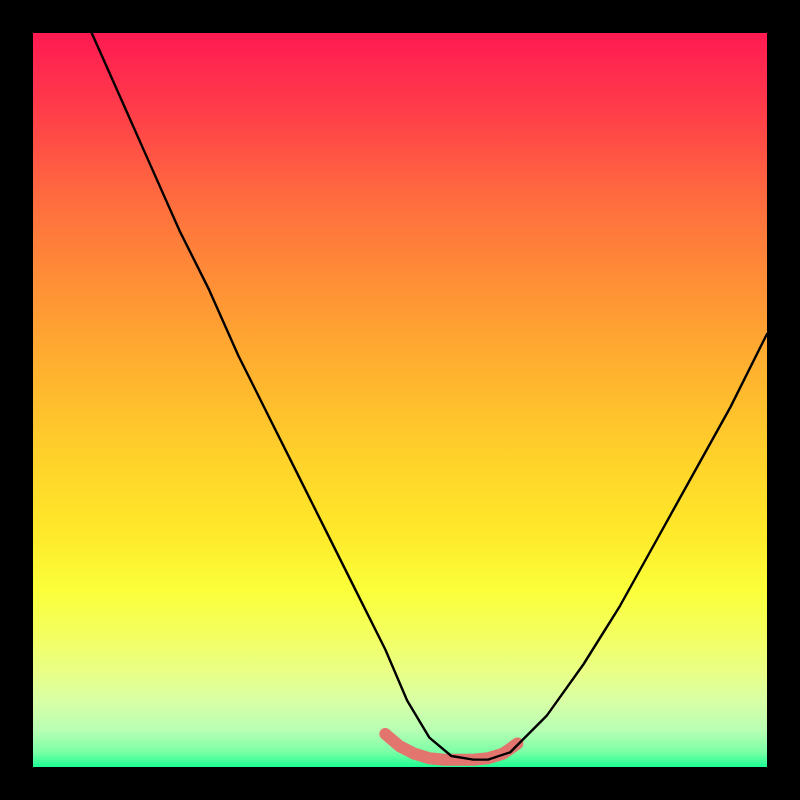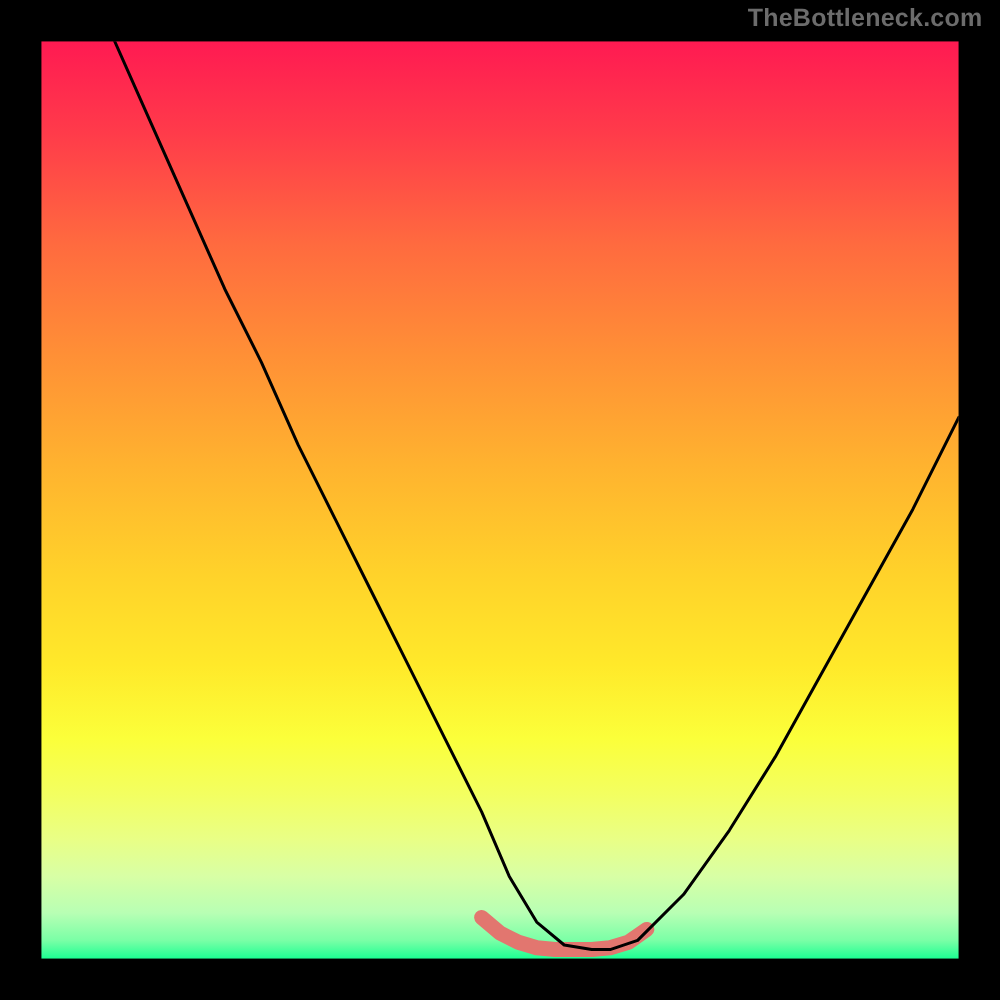--- a/index.html
+++ b/index.html
@@ -61,21 +61,20 @@
     font-size: 20px;
     font-weight: 600;
     letter-spacing: 0.2px;
     user-select: none;
   }
 </style>
 </head>
 <body>
 
 <div class="frame">
-  <div class="watermark">TheBottleneck.com</div>
 
   <div class="plot-area">
     <div class="gradient"></div>
     <svg class="curve-svg" viewBox="0 0 734 734" preserveAspectRatio="none">
       <g>
         <path id="highlight-path" d="M352.32 700.97 L367.00 713.45 L381.68 720.79 L396.36 725.19 L411.04 726.66 L425.72 726.66 L440.40 726.66 L455.08 725.19 L469.76 720.79 L484.44 710.51" fill="none" stroke="#e2766f" stroke-width="12" stroke-linecap="round" stroke-linejoin="round"></path>
       </g>
       <g>
         <path id="curve-path" d="M58.72 0.00 L88.08 66.06 L117.44 132.12 L146.80 198.18 L176.16 256.90 L205.52 322.96 L234.88 381.68 L264.24 440.40 L293.60 499.12 L322.96 557.84 L352.32 616.56 L374.34 667.94 L396.36 704.64 L418.38 722.99 L440.40 726.66 L455.08 726.66 L477.10 719.32 L513.80 682.62 L550.50 631.24 L587.20 572.52 L623.90 506.46 L660.60 440.40 L697.30 374.34 L734.00 300.94" fill="none" stroke="#000000" stroke-width="2.4" stroke-linecap="round" stroke-linejoin="round"></path>
       </g>

